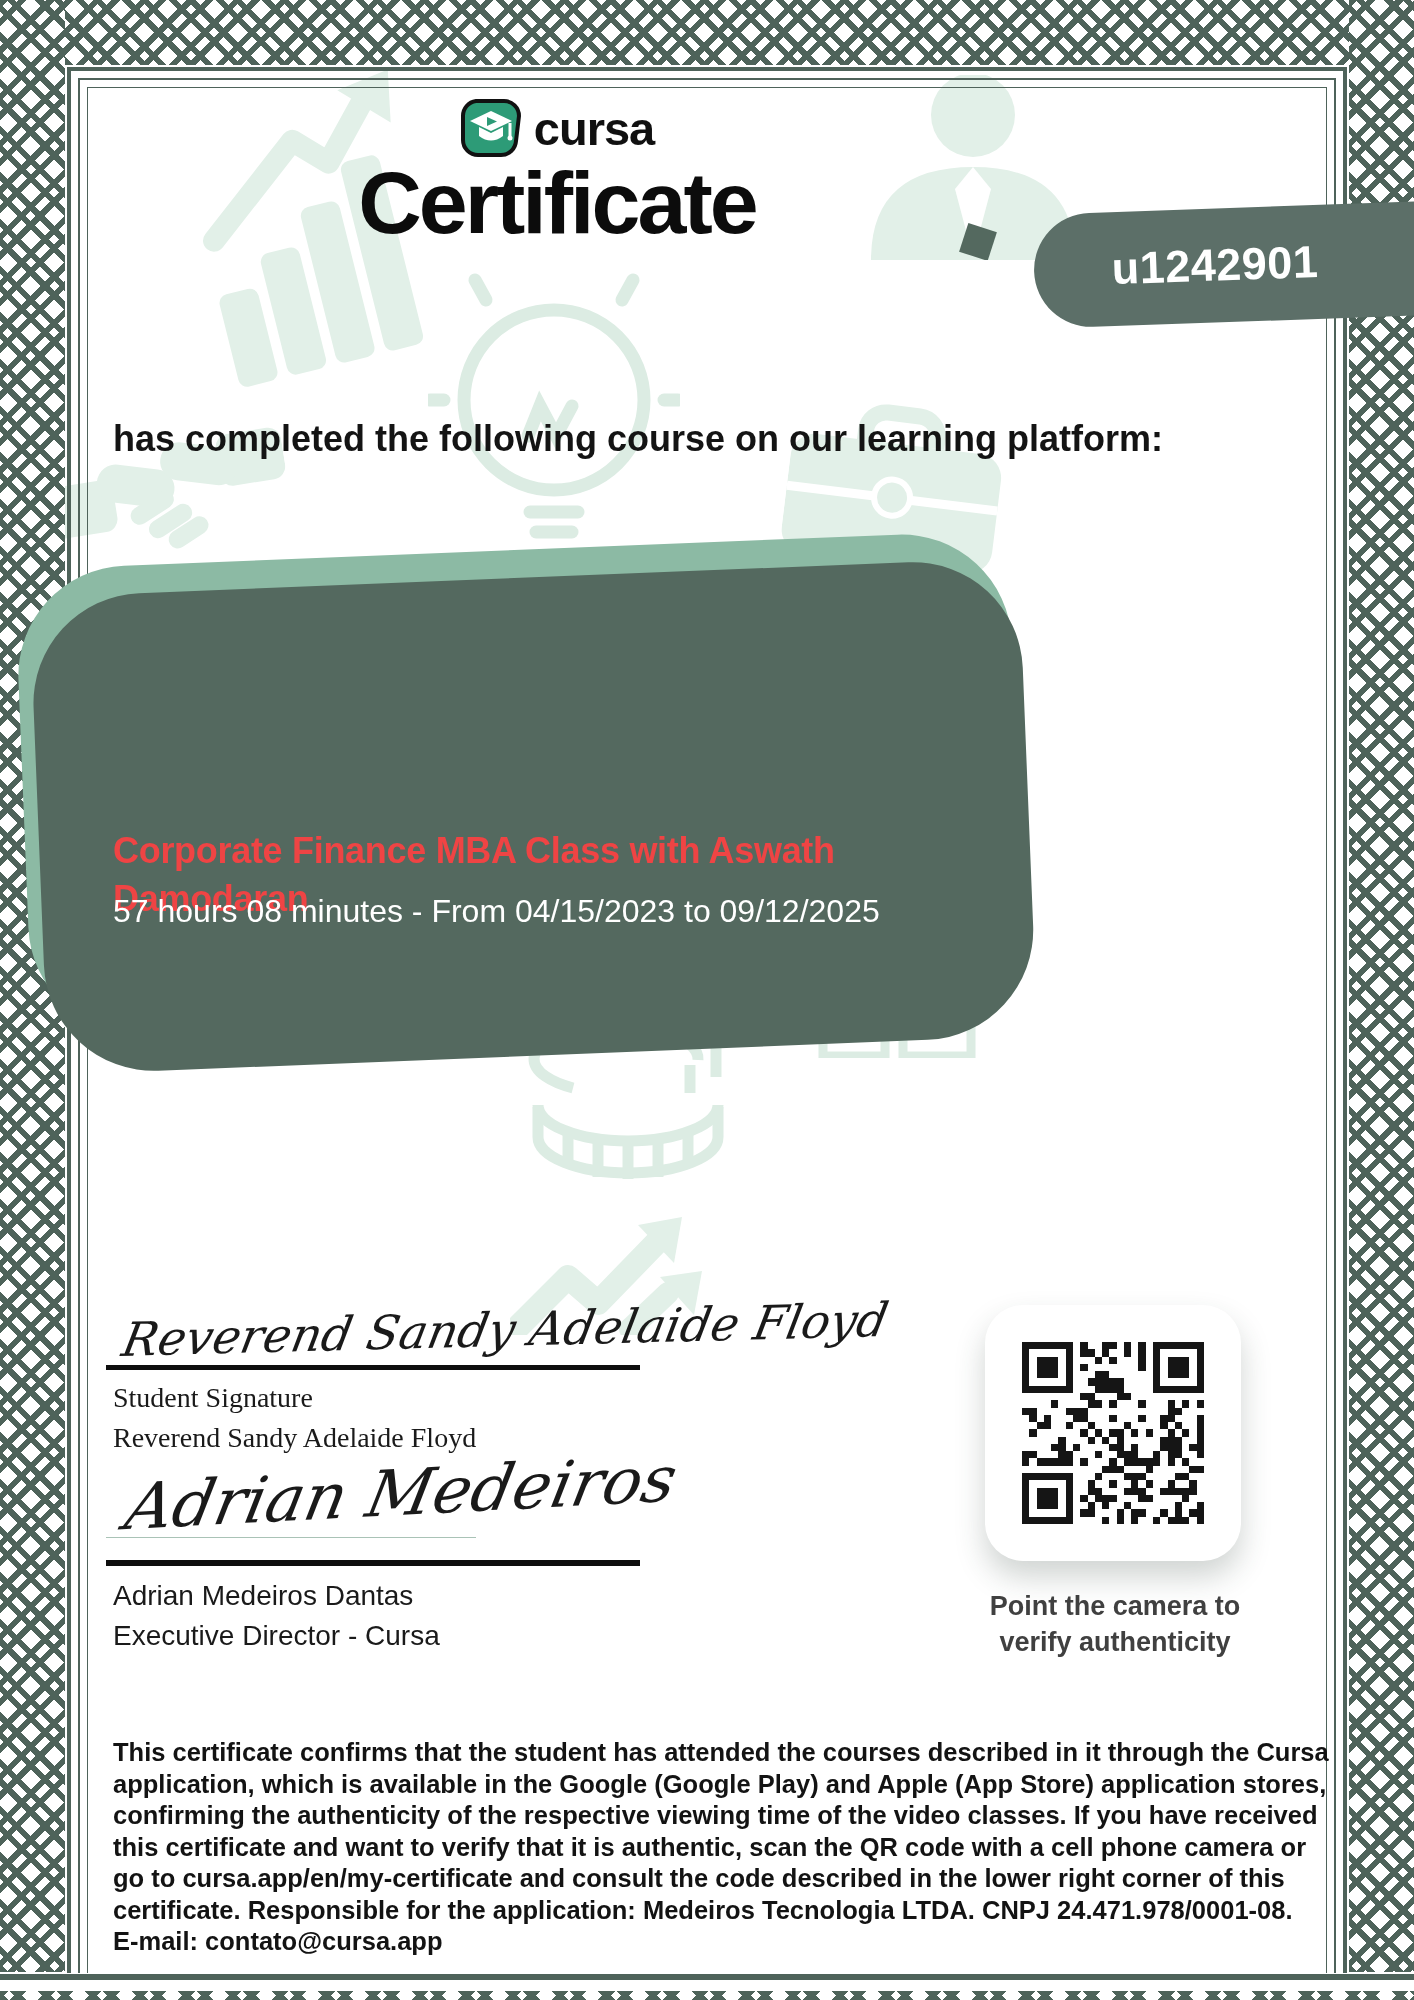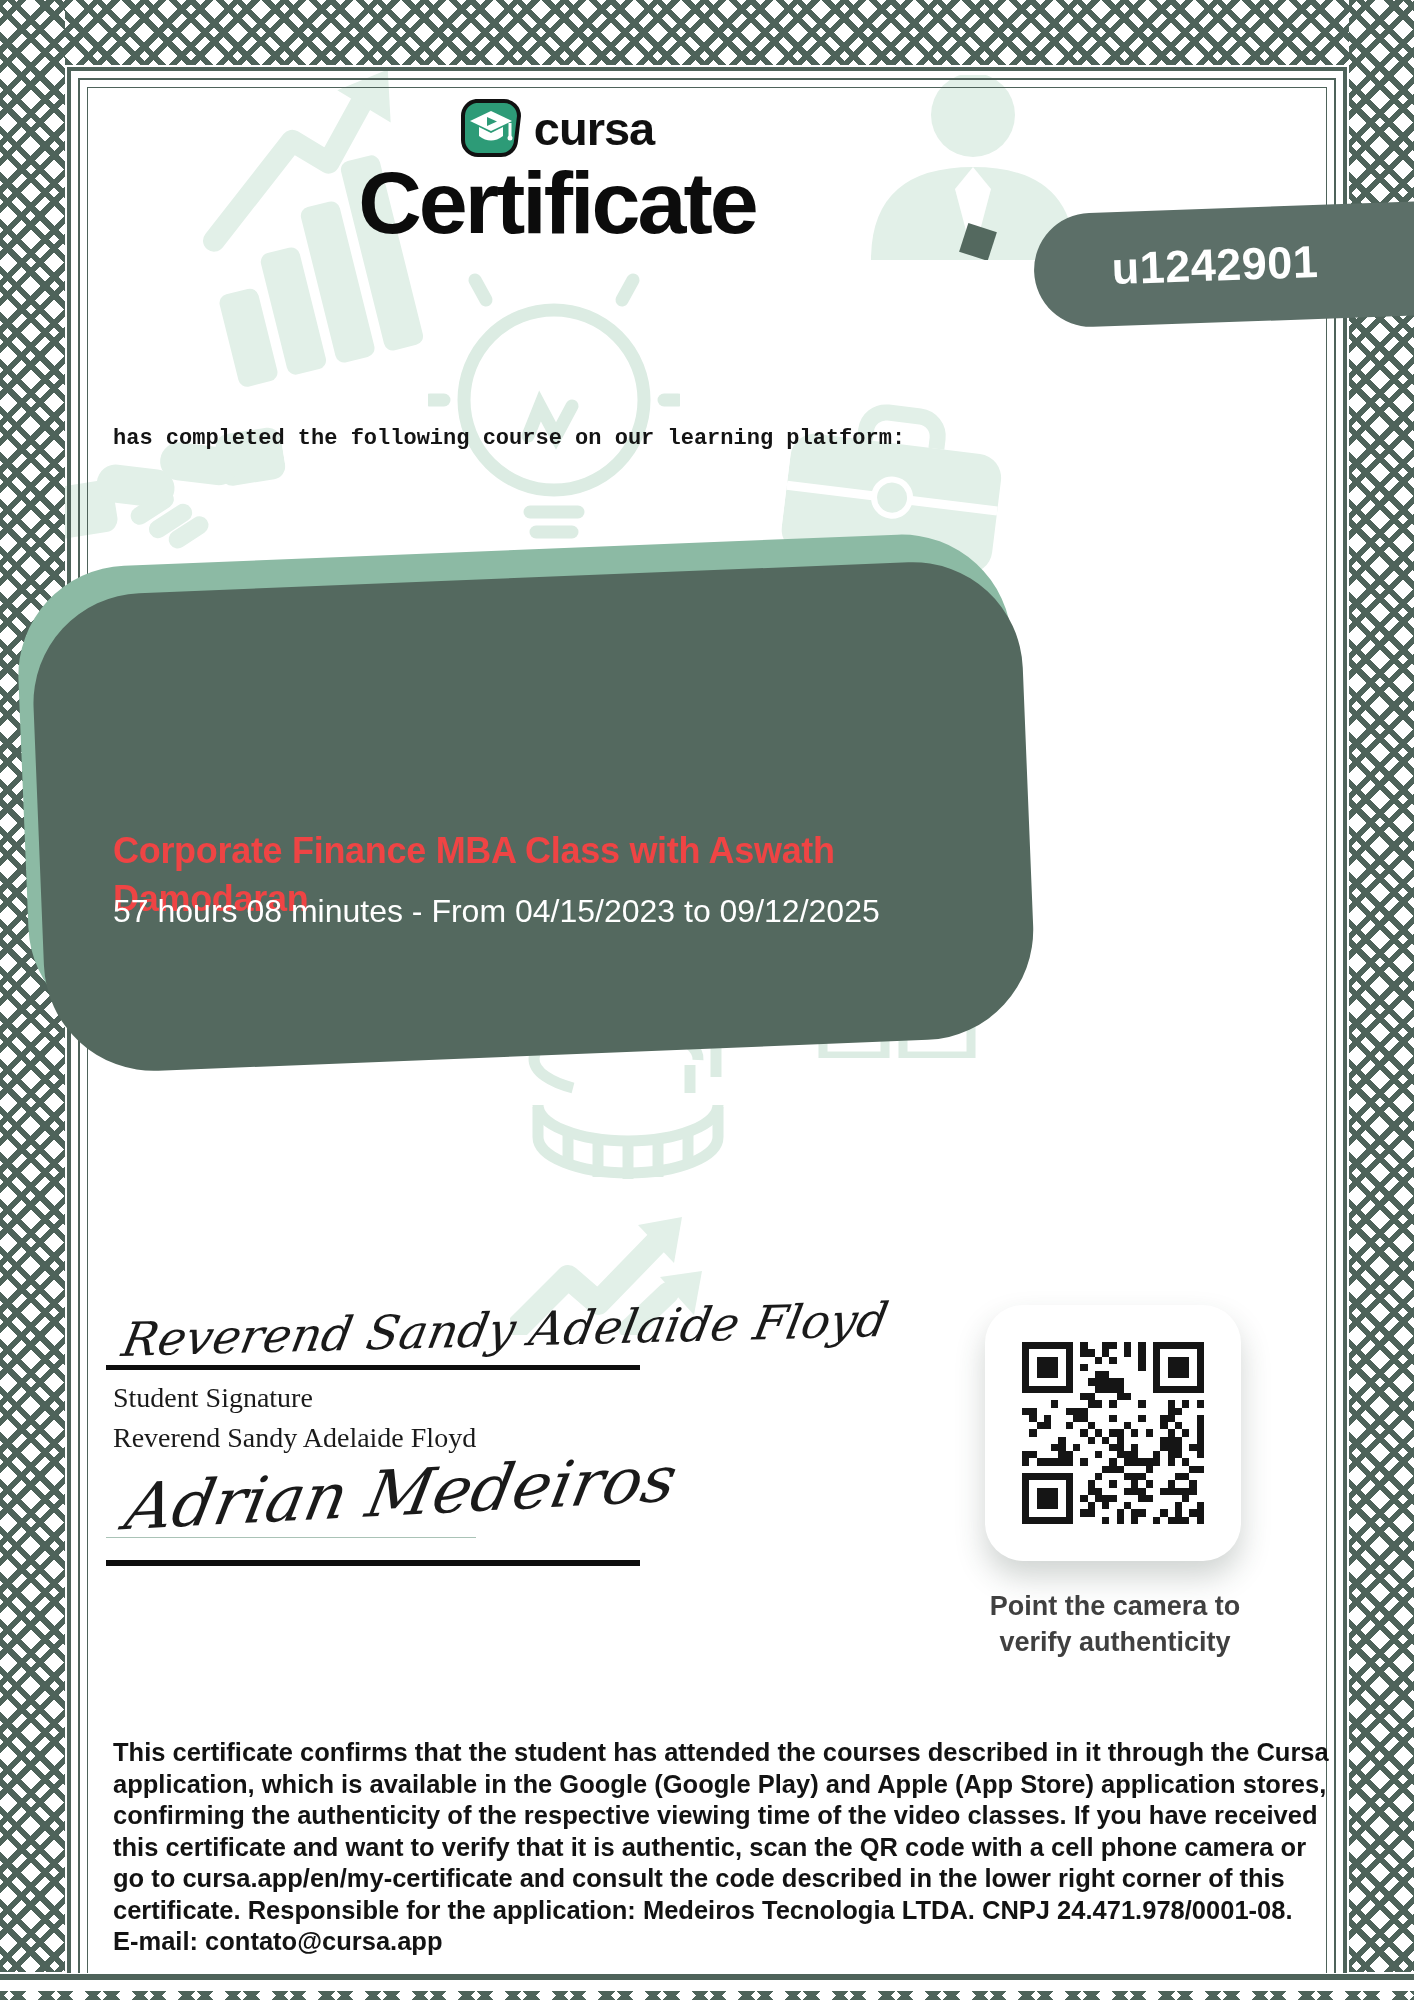--- a/index.html
+++ b/index.html
@@ -45,21 +45,21 @@
   .badge{
     position:absolute;right:-12px;top:208px;width:392px;height:114px;z-index:5;
     background:var(--badge);border-radius:58px 0 0 58px;transform:rotate(-2deg);
     display:flex;align-items:center;justify-content:center;
     color:#fff;font-size:45px;font-weight:700;letter-spacing:0.5px;padding-right:30px;
   }
   
   .certify{position:absolute;left:113px;top:404px;z-index:4;color:#141414;}
   .certify .l1{font-size:33px;font-weight:600;}
   .certify .sname{font-size:45px;font-weight:700;letter-spacing:-0.5px;}
-  .certify .l2{font-size:22px;font-weight:600;margin-top:22px;font-family:Liberation Mono, monospace;}
+  .certify .l2{font-size:36px;font-weight:600;margin-top:14px;}
   
   .blob-wrap{position:absolute;left:24px;top:574px;width:994px;height:468px;z-index:3;transform:rotate(-2.3deg);}
   .blob-light{position:absolute;left:0;top:-24px;width:100%;height:100%;background:var(--sage);border-radius:110px;}
   .blob-dark{position:absolute;left:14px;top:4px;right:-10px;bottom:-14px;background:var(--dark);border-radius:110px;}
   .course-title{position:absolute;left:113px;top:827px;z-index:4;color:#ef4444;font-size:36px;font-weight:700;line-height:48px;letter-spacing:-0.3px;}
   .course-details{position:absolute;left:113px;top:893px;z-index:4;color:#fff;font-size:32px;font-weight:400;}
   
   .script{font-family:"DejaVu Serif", serif;font-style:italic;color:#1a1a1a;z-index:4;position:absolute;white-space:nowrap;}
   .sig1{left:125px;top:1302px;font-size:47px;transform:skewX(-12deg) rotate(-1.5deg);}
   .sig2{left:130px;top:1456px;font-size:64px;transform:skewX(-14deg) rotate(-3deg);}
@@ -251,20 +251,24 @@
   <div class="script sig1">Reverend Sandy Adelaide Floyd</div>
   <div class="sigline sigline1"></div>
   <div class="sigtext s1">
     <div>Student Signature</div>
     <div>Reverend Sandy Adelaide Floyd</div>
   </div>
 
   <div class="script sig2">Adrian Medeiros</div>
   <div class="sigline-thin"></div>
   <div class="sigline sigline2"></div>
+  <div class="sigtext s2">
+    <div>Adrian Medeiros Dantas</div>
+    <div>Executive Director - Cursa</div>
+  </div>
 
   <div class="qr-card">
     <svg viewBox="0 0 25 25" fill="#151515" shape-rendering="crispEdges">
         <rect x="8" y="0" width="1" height="1"></rect>
         <rect x="11" y="0" width="1" height="1"></rect>
         <rect x="12" y="0" width="1" height="1"></rect>
         <rect x="14" y="0" width="1" height="1"></rect>
         <rect x="16" y="0" width="1" height="1"></rect>
         <rect x="8" y="1" width="1" height="1"></rect>
         <rect x="9" y="1" width="1" height="1"></rect>

